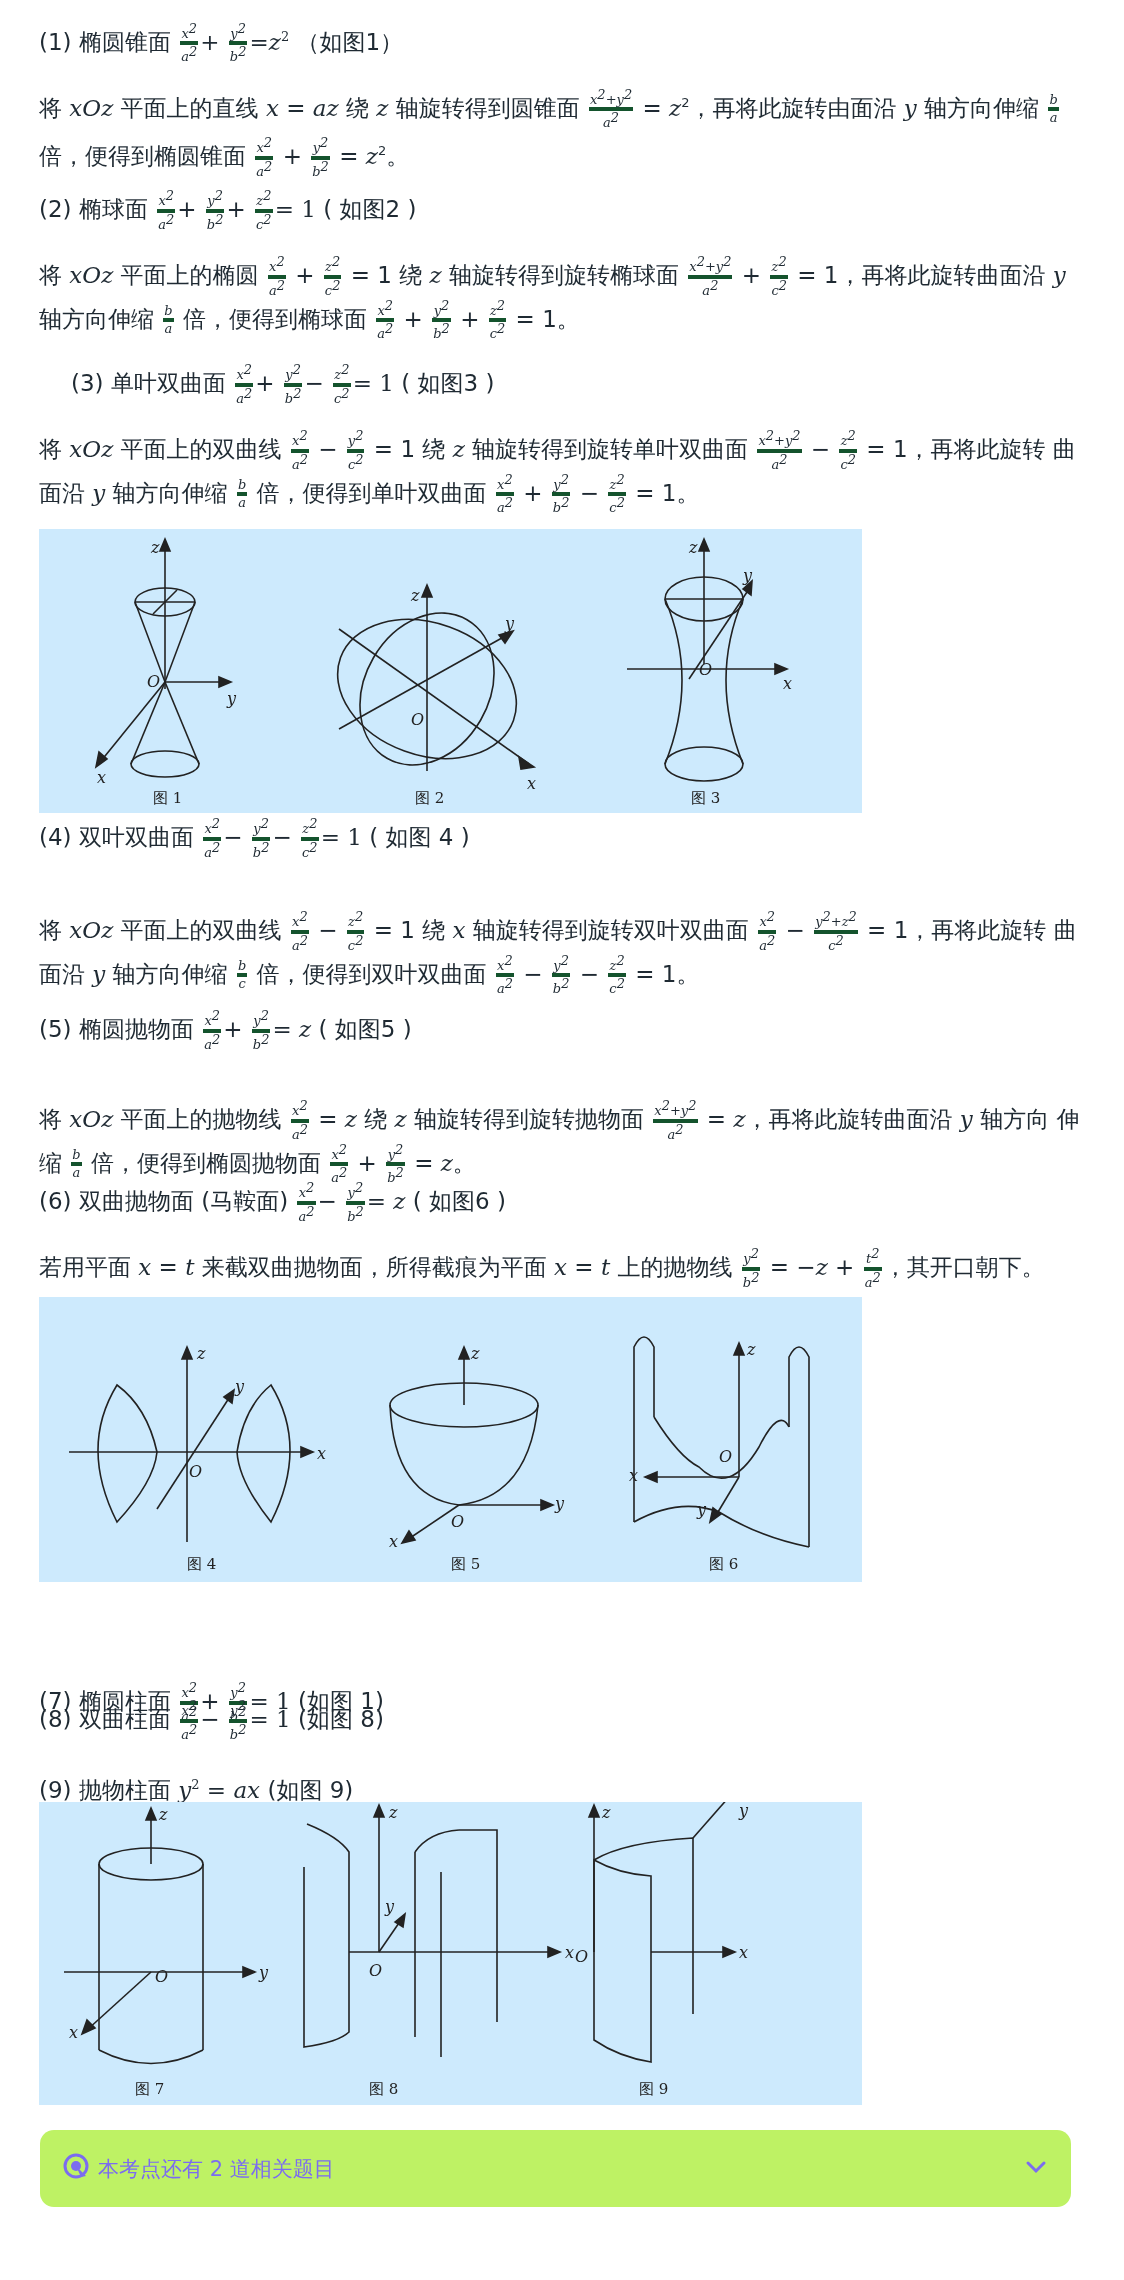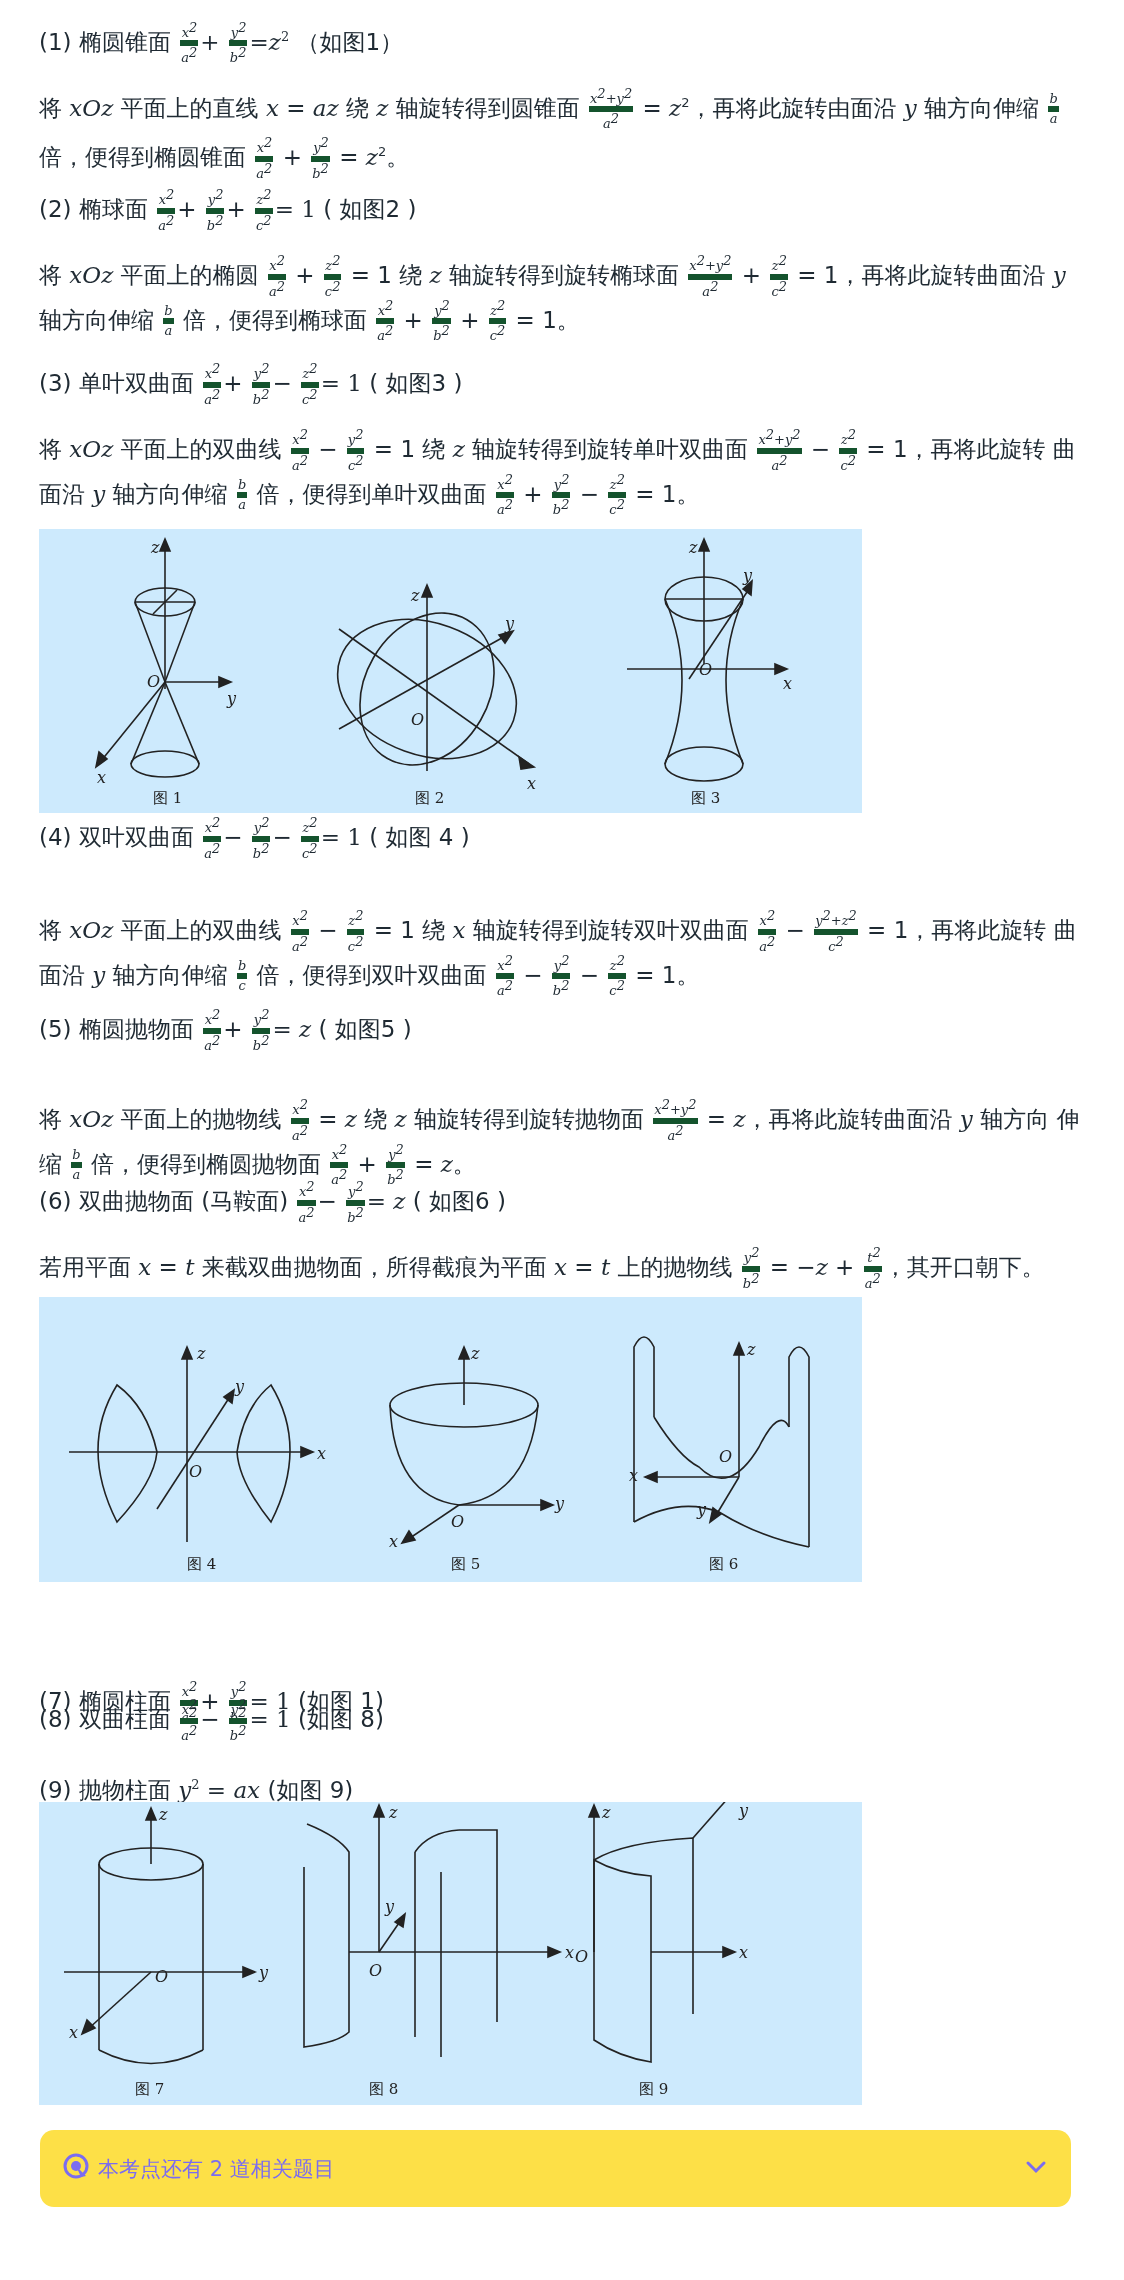--- a/index.html
+++ b/index.html
@@ -10,28 +10,28 @@
     font-size: 23px;
     position: relative;
   }
   .content { position: absolute; left: 39px; top: 0; width: 1050px; }
   .para { position: absolute; left: 0; width: 1050px; line-height: 42px; white-space: normal; }
   .heading b { font-weight: normal; }
   .m { font-family: "DejaVu Serif", "Liberation Serif", serif; font-style: italic; }
   .mu { font-family: "DejaVu Serif", "Liberation Serif", serif; font-style: normal; }
   .frac { display: inline-flex; flex-direction: column; vertical-align: middle; text-align: center;
           font-family: "DejaVu Serif", "Liberation Serif", serif; font-style: italic; font-size: 13px; line-height: 14px; margin: 0 2px; }
-  .frac .num { border-bottom: 6px solid #14532d; padding: 0 1px; text-align: right; }
+  .frac .num { border-bottom: 4px solid #14532d; padding: 0 1px; }
   .frac .den { padding: 0 1px; }
   sup { font-size: 13px; }
   .panel { position: absolute; left: 39px; width: 823px; background: #cdeafd; }
   .panel svg { width: 100%; height: 100%; display: block; }
   .related {
     position: absolute; left: 40px; top: 2130px; width: 1031px; height: 77px;
-    background: #fde047; border-radius: 14px;
+    background: #bef264; border-radius: 14px;
     display: flex; align-items: center; padding: 0 22px; cursor: pointer;
   }
   .related .txt { color: #7b6cf0; font-size: 21px; margin-left: 8px; }
   .related .chev { position: absolute; right: 24px; top: 26px; width: 22px; height: 22px; }
 </style>
 </head>
 <body>
 
 <div class="content">
 
@@ -114,21 +114,21 @@
     <span class="frac">
         <span class="num">y<sup>2</sup></span>
         <span class="den">b<sup>2</sup></span>
       </span> +
     <span class="frac">
         <span class="num">z<sup>2</sup></span>
         <span class="den">c<sup>2</sup></span>
       </span> = 1。
   </div>
 
-  <div class="para heading" style="top:362px;">
+  <div class="para heading" style="top:362px;margin-left:32px;">
     <span>(3)</span>
     <b>单叶双曲面</b>
     <span class="frac">
         <span class="num">x<sup>2</sup></span>
         <span class="den">a<sup>2</sup></span>
       </span>+
     <span class="frac">
         <span class="num">y<sup>2</sup></span>
         <span class="den">b<sup>2</sup></span>
       </span>−

